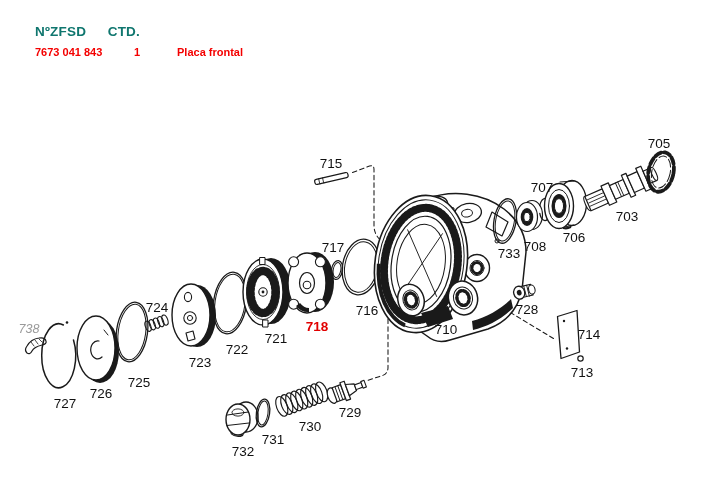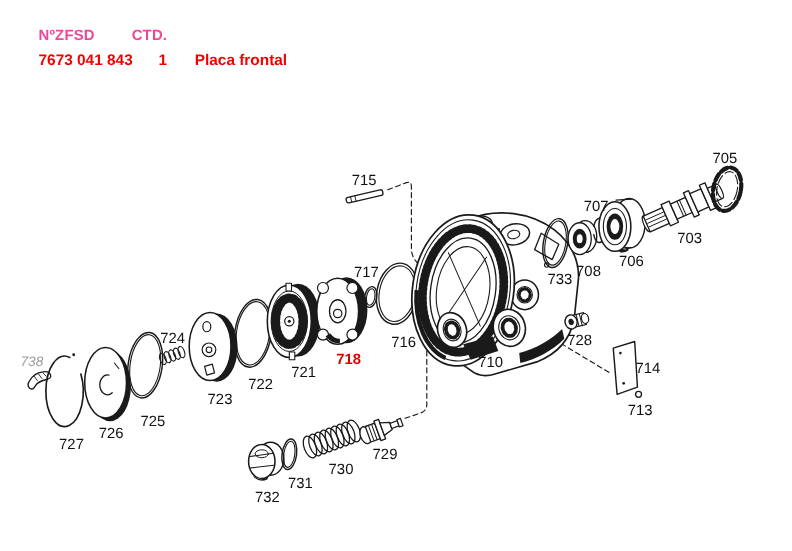--- a/index.html
+++ b/index.html
@@ -1,22 +1,22 @@
 <!DOCTYPE html>
 <html><head>
 <meta charset="utf-8">
 <style>
   html,body{margin:0;padding:0;background:#ffffff;}
   #stage{position:relative;width:720px;height:501px;background:#ffffff;overflow:hidden;
          font-family:"Liberation Sans",sans-serif;}
   
-  .hdr{position:absolute;font-weight:bold;font-size:13.5px;color:#ec4899;letter-spacing:.2px;white-space:pre;}
-  .rowtxt{position:absolute;font-weight:bold;font-size:14px;color:#f40000;white-space:pre;}
+  .hdr{position:absolute;font-weight:bold;font-size:13.5px;color:#0f766e;letter-spacing:.2px;white-space:pre;}
+  .rowtxt{position:absolute;font-weight:bold;font-size:11px;color:#f40000;white-space:pre;}
   .col-no{left:35px;}
-  .col-qty{left:100px;width:52px;text-align:right;}
+  .col-qty{left:88px;width:52px;text-align:right;}
   .col-comp{left:177px;}
   .hdr-line{top:24px;}
   .row-line{top:46px;}
   
   svg{position:absolute;left:0;top:0;}
   .lbl{font-family:"Liberation Sans",sans-serif;font-size:13.5px;fill:#111111;text-anchor:middle;}
   .lbl-red{fill:#e10000;font-weight:bold;}
   .lbl-ghost{fill:#9a9a9a;font-style:italic;font-size:12.5px;}
 </style>
 </head>

